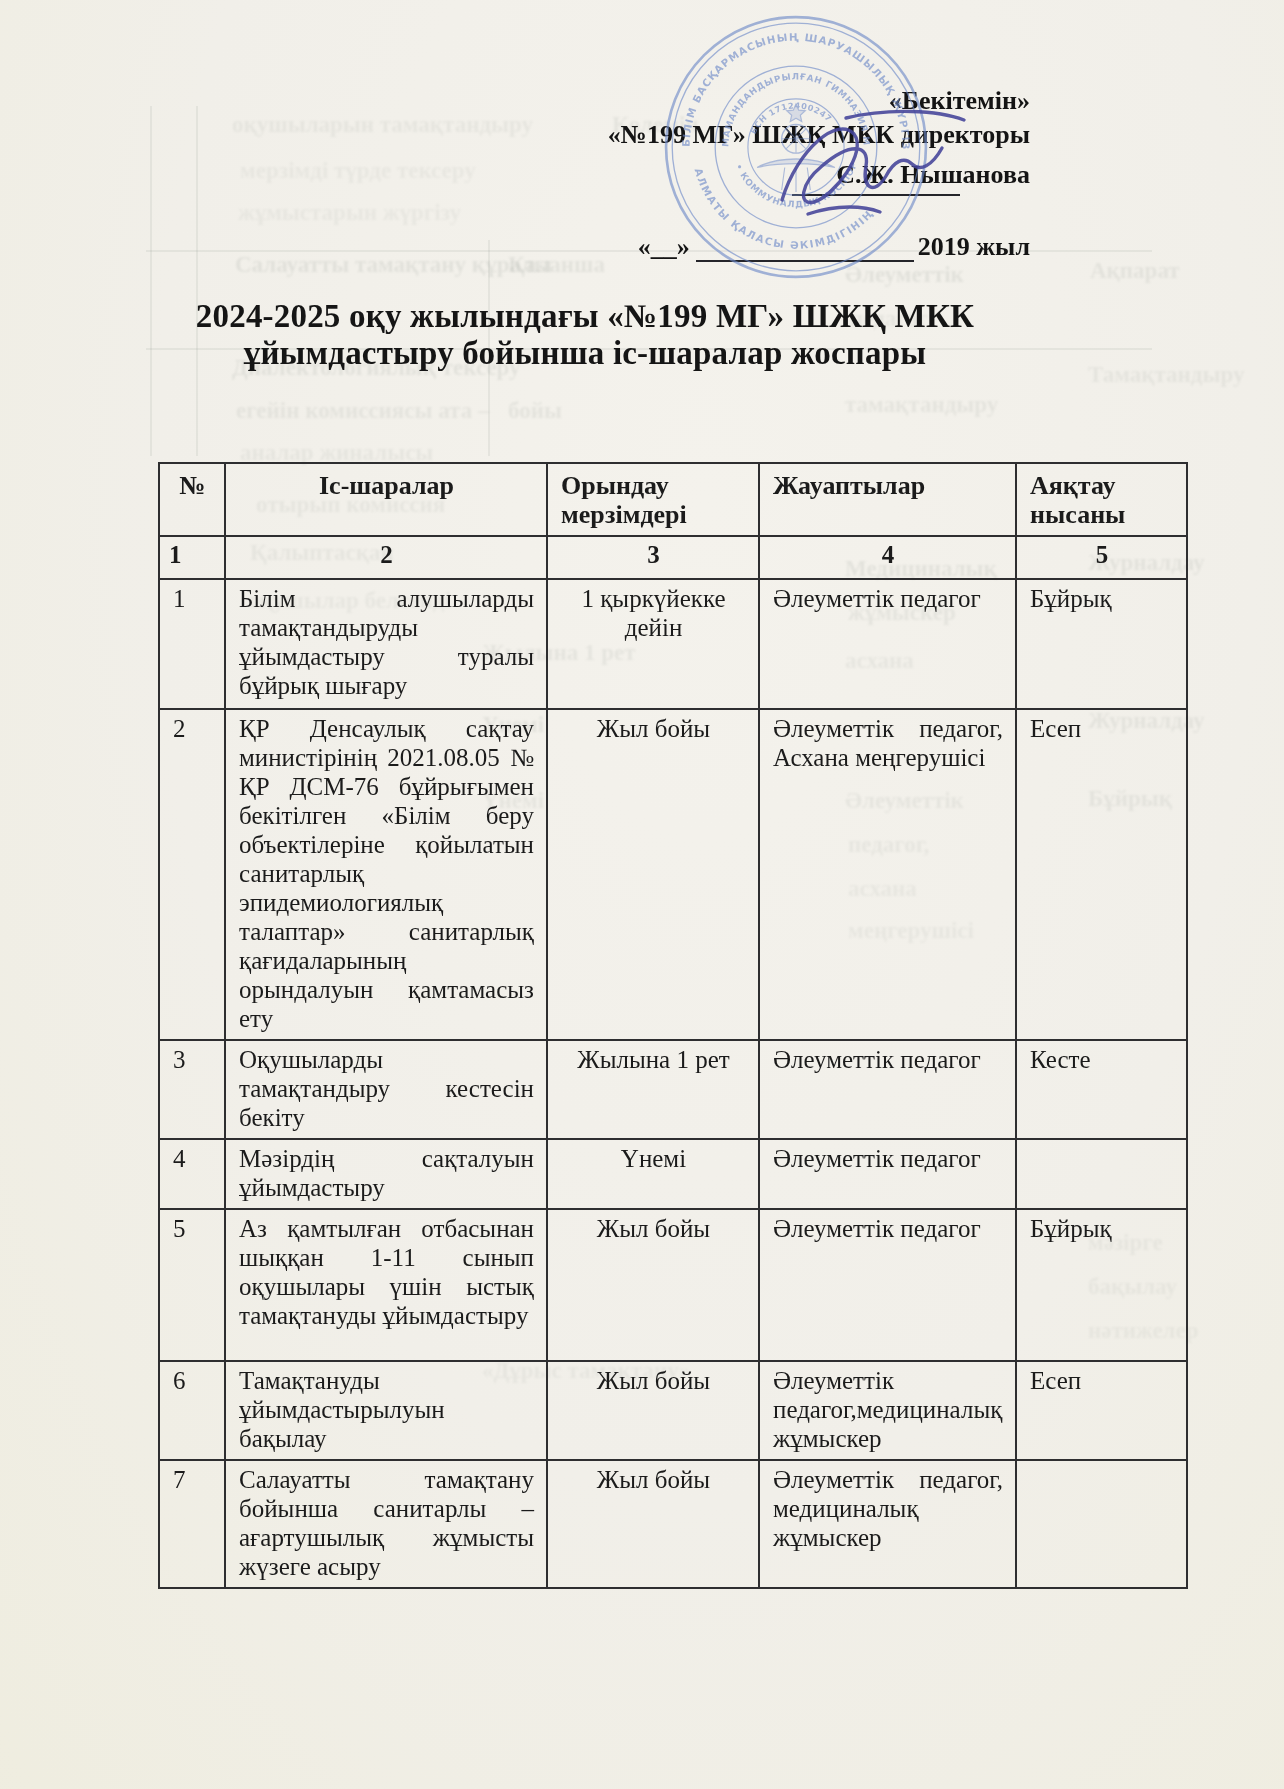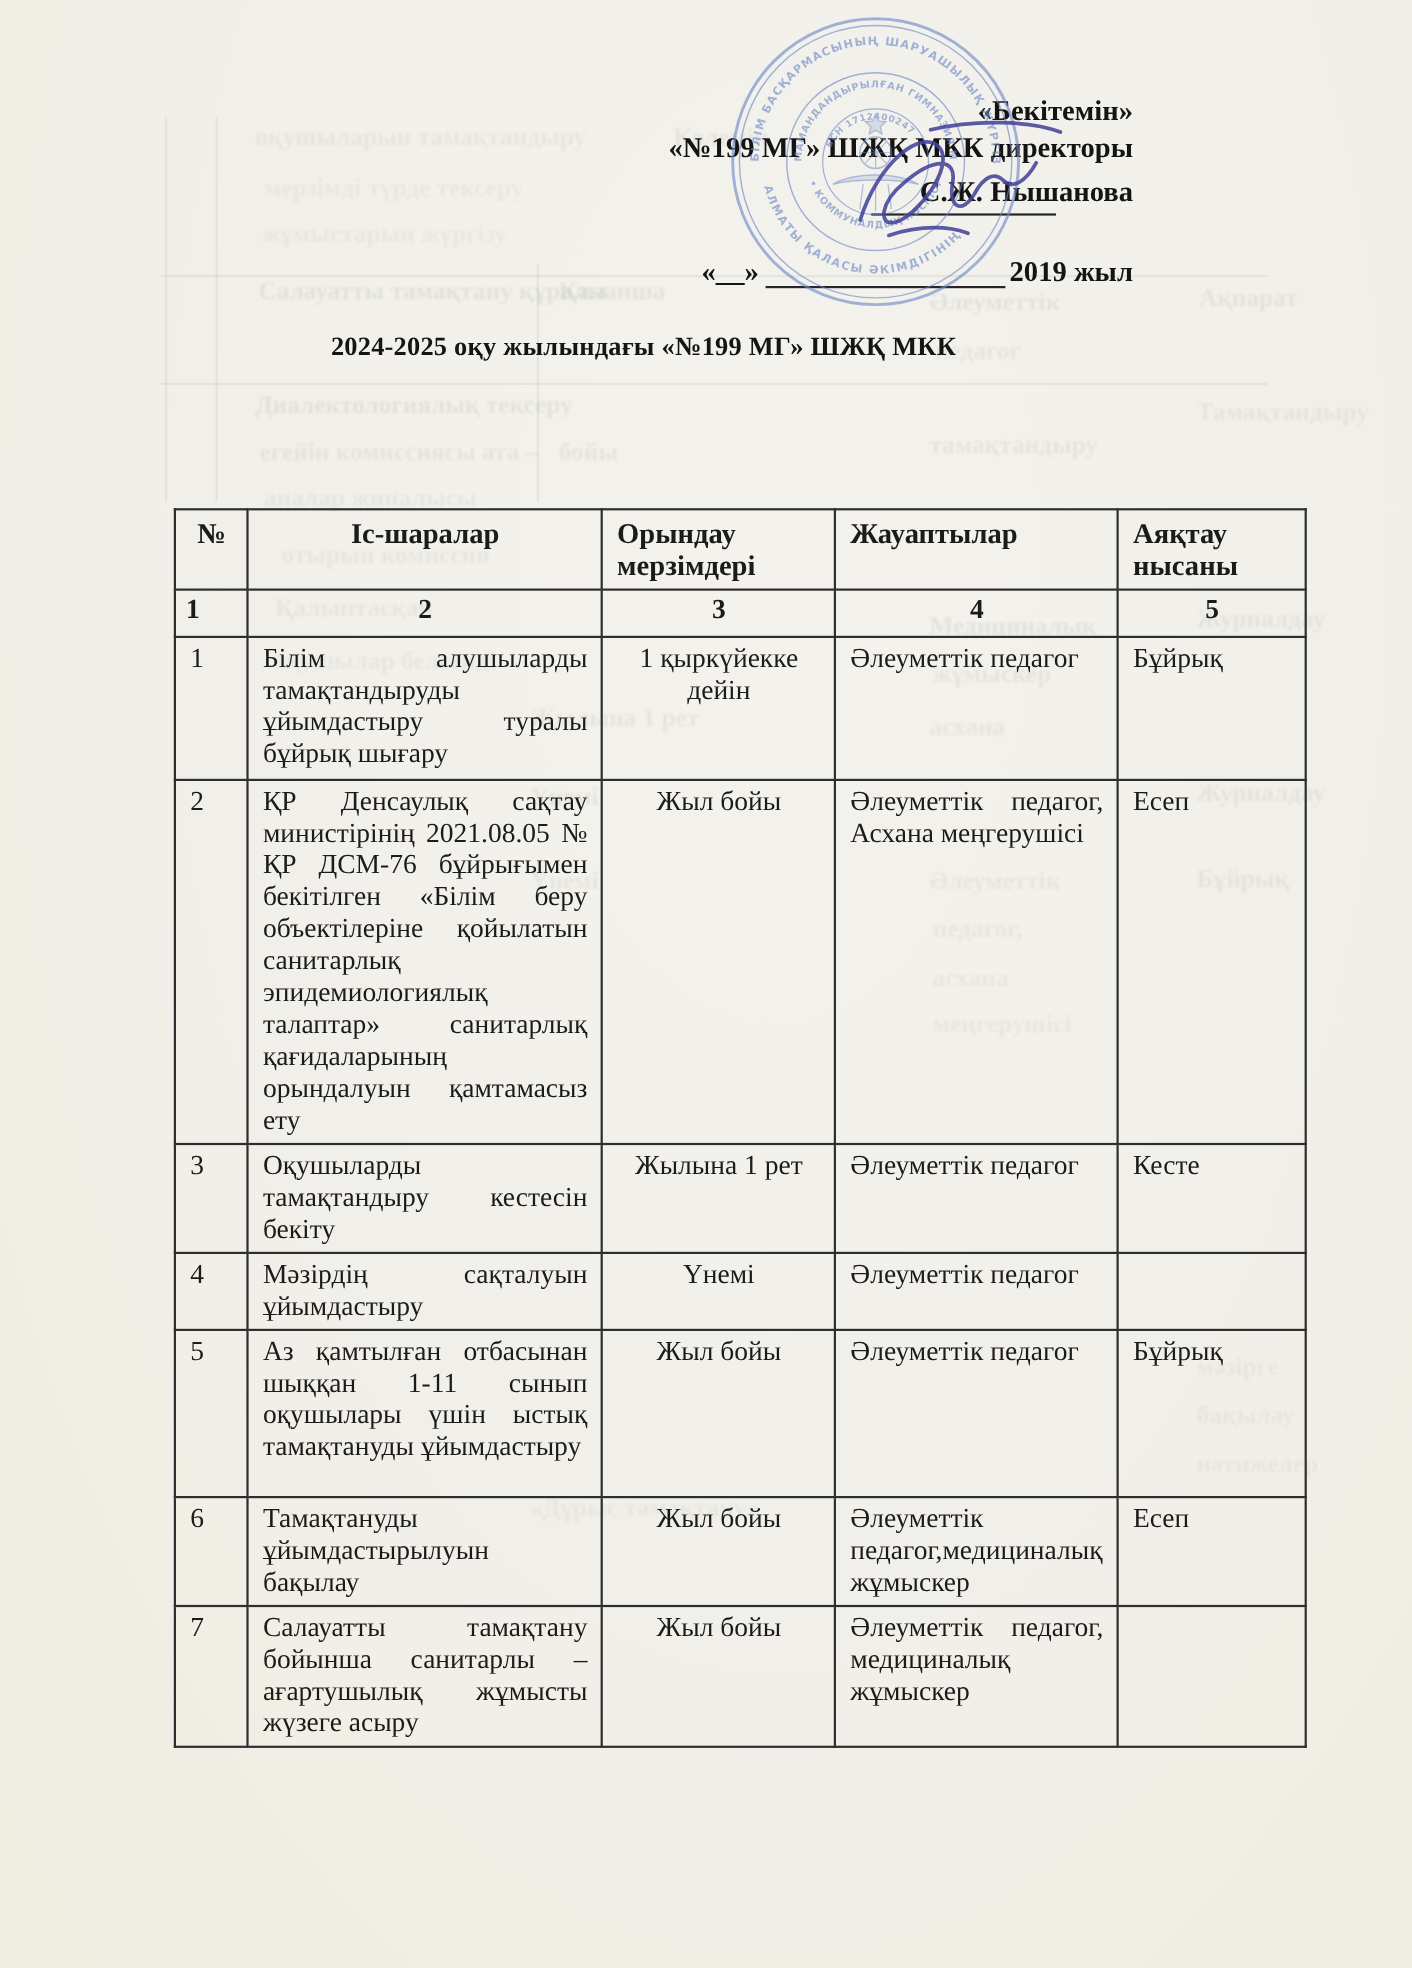--- a/index.html
+++ b/index.html
@@ -21,21 +21,21 @@
   .ap3{position:absolute;top:74px;right:2px;white-space:nowrap;}
   .sig-underline{position:absolute;top:108px;right:72px;width:168px;border-bottom:2.5px solid #25252a;}
   .date-row{position:absolute;top:108px;right:2px;display:flex;align-items:center;white-space:nowrap;margin-top:36px;}
   .date-underline{display:inline-block;width:218px;border-bottom:2.5px solid #25252a;height:30px;margin:0 4px 1px 6px;}
   
   .stamp{position:absolute;left:663px;top:14px;width:266px;height:266px;opacity:.62;}
   .stamp text{font-family:"DejaVu Sans",sans-serif;font-weight:bold;}
   .signature{position:absolute;left:768px;top:104px;width:210px;height:130px;}
   
   .title{position:absolute;left:150px;top:298px;width:870px;text-align:center;
-    font-weight:bold;font-size:24px;line-height:37px;color:#151515;letter-spacing:.2px;}
+    font-weight:bold;font-size:33px;line-height:37px;color:#151515;letter-spacing:.2px;}
   
   table.plan{position:absolute;left:158px;top:462px;border-collapse:collapse;
     font-size:25px;line-height:29px;color:#1b1b1b;table-layout:fixed;width:1028px;}
   table.plan th,table.plan td{border:2px solid #2e2e30;vertical-align:top;
     padding:4px 12px 6px 13px;overflow:hidden;}
   table.plan thead th{font-weight:bold;font-size:26px;padding-top:7px;}
   th.h-no{text-align:center;padding-left:4px;padding-right:4px;}
   th.h-act{text-align:center;}
   th.h-term,th.h-resp,th.h-form{text-align:left;font-family:Liberation Serif, serif;}
   tr.colnums td{font-weight:bold;text-align:center;padding-top:3px;}
@@ -157,20 +157,21 @@
   <svg class="signature" viewBox="0 0 210 130">
     <g stroke="#44449a" stroke-width="3.4" fill="none" stroke-linecap="round" opacity=".88">
       <path d="M 78,14 C 120,4 170,6 196,16"></path>
       <path d="M 14,96 C 30,44 70,12 86,30 C 100,48 66,92 46,98 C 30,102 32,80 54,62 C 82,38 102,40 98,62 C 94,84 106,92 118,72 C 126,57 136,52 144,60 C 152,68 164,62 174,44"></path>
       <path d="M 40,110 C 70,100 96,102 112,108"></path>
     </g>
   </svg>
 
   <div class="title">
     <div>2024-2025 оқу жылындағы «№199 МГ» ШЖҚ МКК</div>
+    <div>ұйымдастыру бойынша іс-шаралар жоспары</div>
   </div>
 
   <table class="plan">
     <colgroup>
       <col style="width:66px">
         <col style="width:322px">
         <col style="width:212px">
       <col style="width:257px">
         <col style="width:171px">
     </colgroup>

